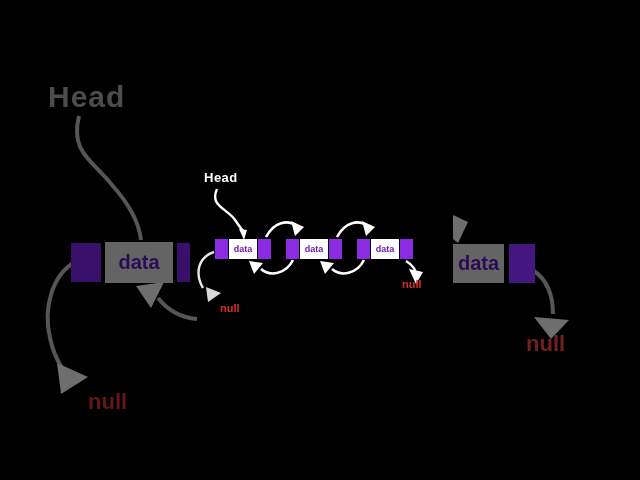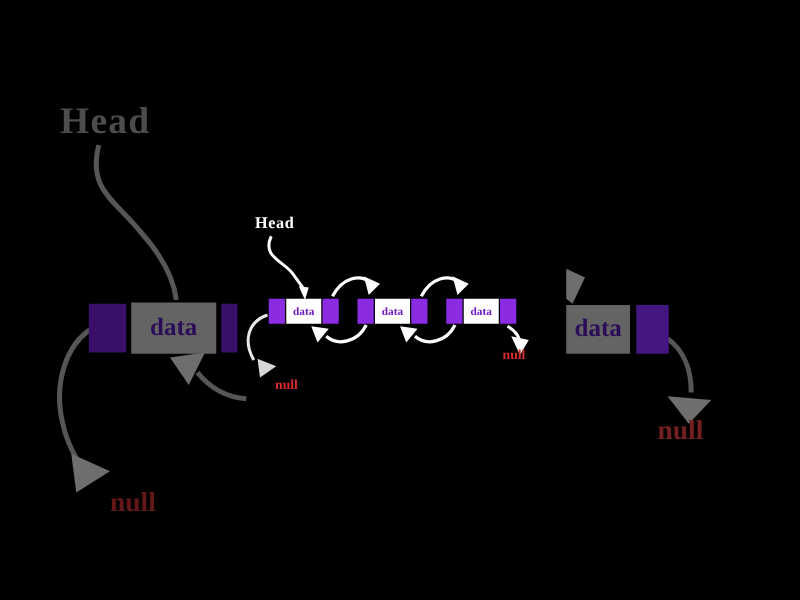--- a/index.html
+++ b/index.html
@@ -1,19 +1,19 @@
 <!DOCTYPE html>
 <html><head>
 <meta charset="utf-8">
 <style>
   html, body { margin: 0; padding: 0; background: #000; }
   .stage {
     position: relative; width: 640px; height: 480px;
     background: #000000; overflow: hidden;
-    font-family: Liberation Serif, serif;
+    font-family: Liberation Sans, sans-serif;
   }
   .abs { position: absolute; }
   svg.layer { position: absolute; left: 0; top: 0; width: 640px; height: 480px; }
 
   
   .bg-head {
     left: 48px; top: 80px; font-size: 30px; font-weight: bold;
     color: #4c4c4c; letter-spacing: 1px;
   }
   .bg-cell  { background: #38106a; }

